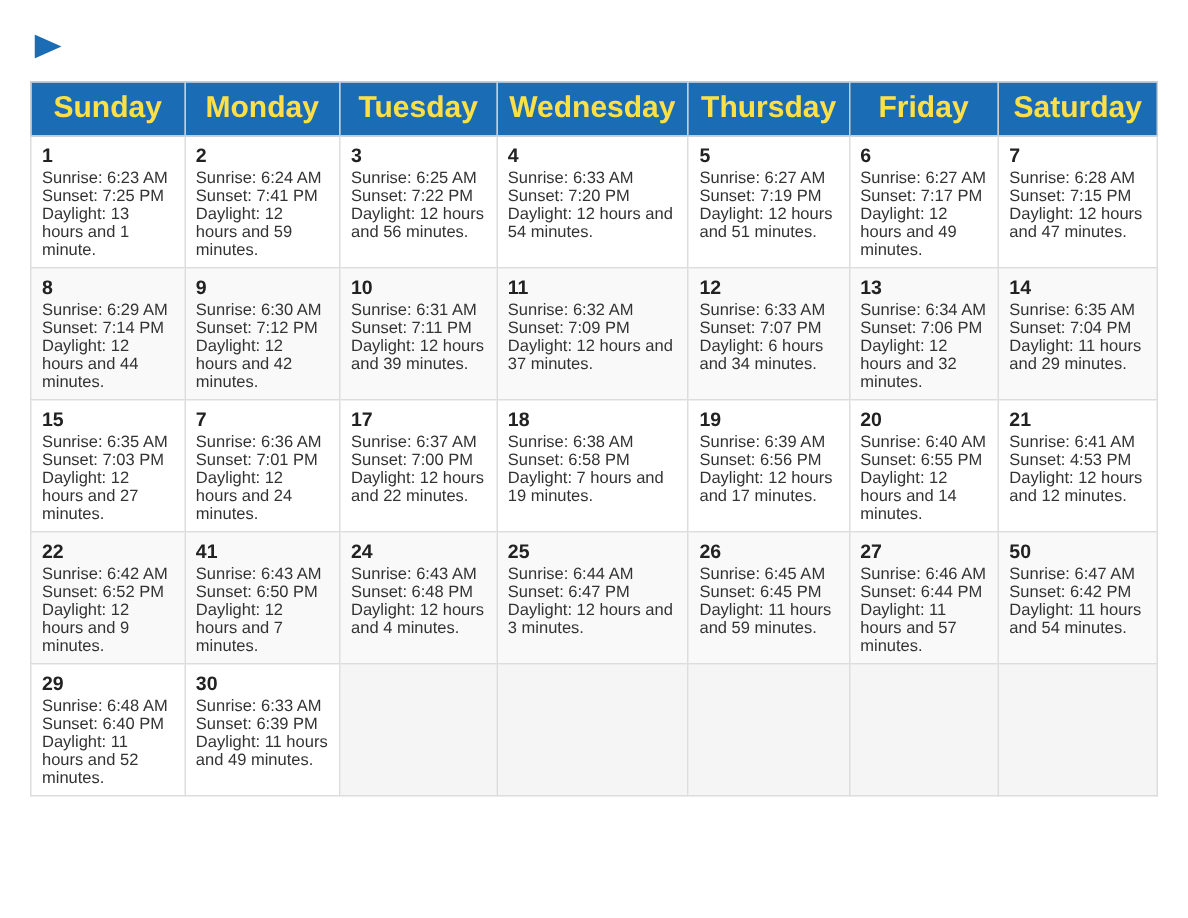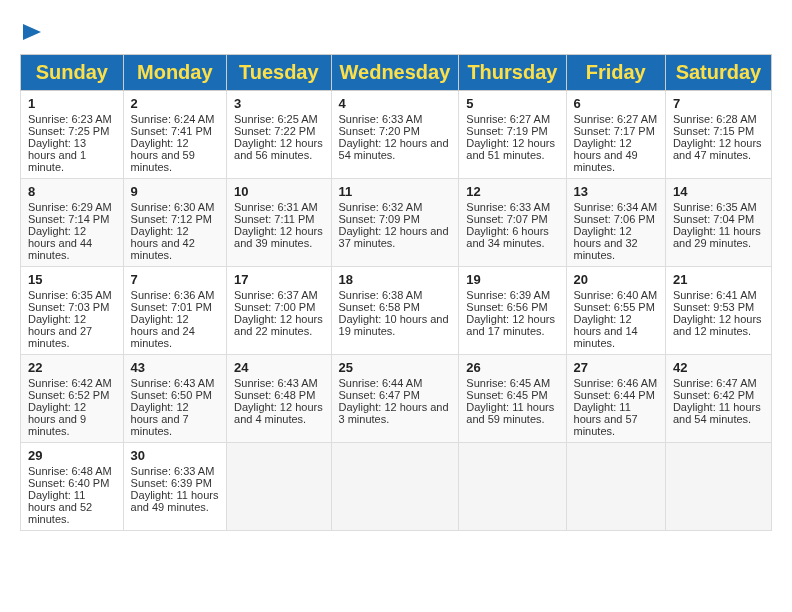--- a/index.html
+++ b/index.html
@@ -208,50 +208,50 @@
         <td>
           <span class="day-num">17</span>
           <div>Sunrise: 6:37 AM</div>
           <div>Sunset: 7:00 PM</div>
           <div>Daylight: 12 hours and 22 minutes.</div>
         </td>
         <td>
           <span class="day-num">18</span>
           <div>Sunrise: 6:38 AM</div>
           <div>Sunset: 6:58 PM</div>
-          <div>Daylight: 10 hours and 19 minutes.</div>
+          <div>Daylight: 7 hours and 19 minutes.</div>
         </td>
         <td>
           <span class="day-num">19</span>
           <div>Sunrise: 6:39 AM</div>
           <div>Sunset: 6:56 PM</div>
           <div>Daylight: 12 hours and 17 minutes.</div>
         </td>
         <td>
           <span class="day-num">20</span>
           <div>Sunrise: 6:40 AM</div>
           <div>Sunset: 6:55 PM</div>
           <div>Daylight: 12 hours and 14 minutes.</div>
         </td>
         <td>
           <span class="day-num">21</span>
           <div>Sunrise: 6:41 AM</div>
-          <div>Sunset: 9:53 PM</div>
+          <div>Sunset: 4:53 PM</div>
           <div>Daylight: 12 hours and 12 minutes.</div>
         </td>
       </tr>
       <tr>
         <td>
           <span class="day-num">22</span>
           <div>Sunrise: 6:42 AM</div>
           <div>Sunset: 6:52 PM</div>
           <div>Daylight: 12 hours and 9 minutes.</div>
         </td>
         <td>
-          <span class="day-num">43</span>
+          <span class="day-num">41</span>
           <div>Sunrise: 6:43 AM</div>
           <div>Sunset: 6:50 PM</div>
           <div>Daylight: 12 hours and 7 minutes.</div>
         </td>
         <td>
           <span class="day-num">24</span>
           <div>Sunrise: 6:43 AM</div>
           <div>Sunset: 6:48 PM</div>
           <div>Daylight: 12 hours and 4 minutes.</div>
         </td>
@@ -267,21 +267,21 @@
           <div>Sunset: 6:45 PM</div>
           <div>Daylight: 11 hours and 59 minutes.</div>
         </td>
         <td>
           <span class="day-num">27</span>
           <div>Sunrise: 6:46 AM</div>
           <div>Sunset: 6:44 PM</div>
           <div>Daylight: 11 hours and 57 minutes.</div>
         </td>
         <td>
-          <span class="day-num">42</span>
+          <span class="day-num">50</span>
           <div>Sunrise: 6:47 AM</div>
           <div>Sunset: 6:42 PM</div>
           <div>Daylight: 11 hours and 54 minutes.</div>
         </td>
       </tr>
       <tr>
         <td>
           <span class="day-num">29</span>
           <div>Sunrise: 6:48 AM</div>
           <div>Sunset: 6:40 PM</div>

